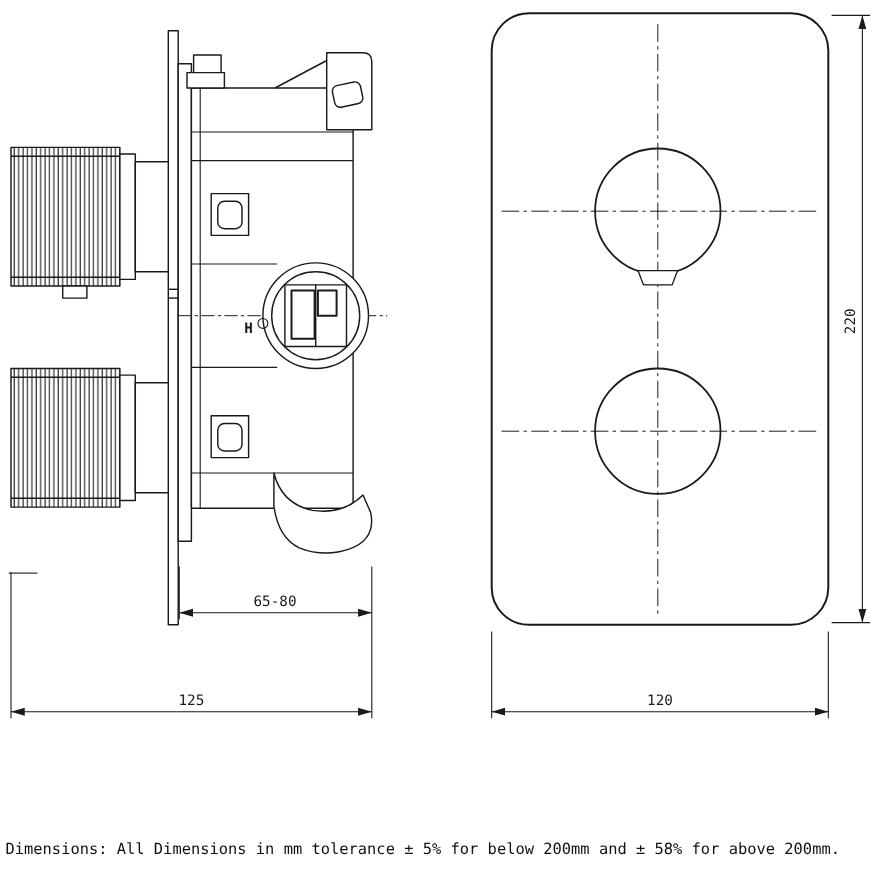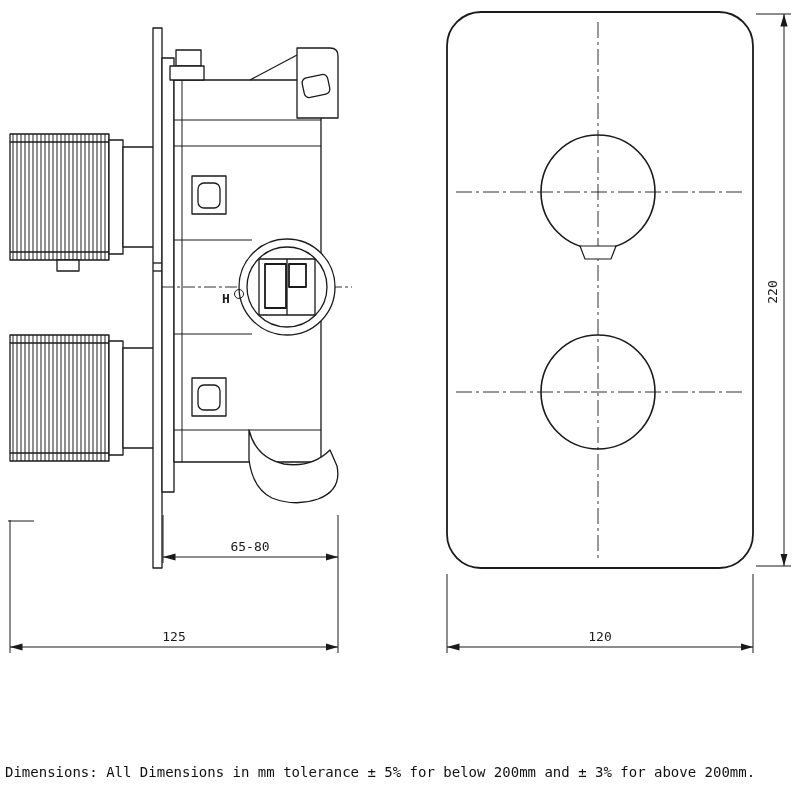--- a/index.html
+++ b/index.html
@@ -158,14 +158,14 @@
     </g>
 
     <g>
       <text x="250" y="551" font-size="13" text-anchor="middle">65-80</text>
       <text x="174" y="641" font-size="13" text-anchor="middle">125</text>
       <text x="600" y="641" font-size="13" text-anchor="middle">120</text>
       <text x="777" y="292" font-size="13" text-anchor="middle" transform="rotate(-90 777 292)">220</text>
     </g>
   </svg>
 
-  <div class="note">Dimensions: All Dimensions in mm tolerance ± 5% for below 200mm and ± 3% for above 200mm.</div>
+  <div class="note">Dimensions: All Dimensions in mm tolerance ± 5% for below 200mm and ± 58% for above 200mm.</div>
 </div>
 
 </body></html>

